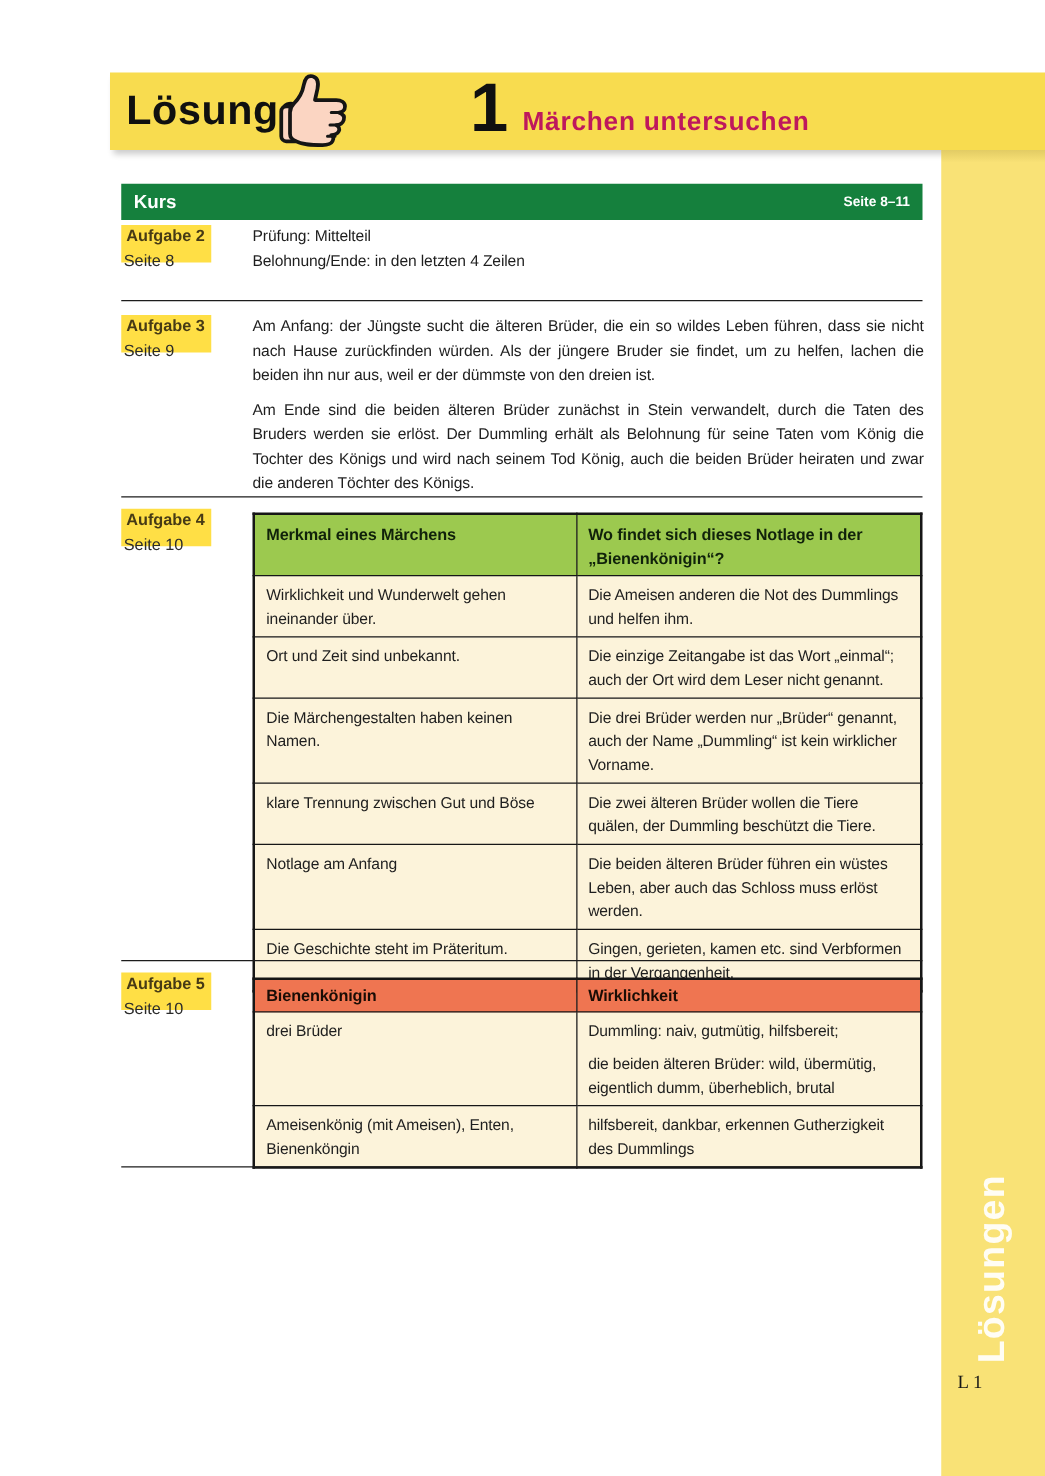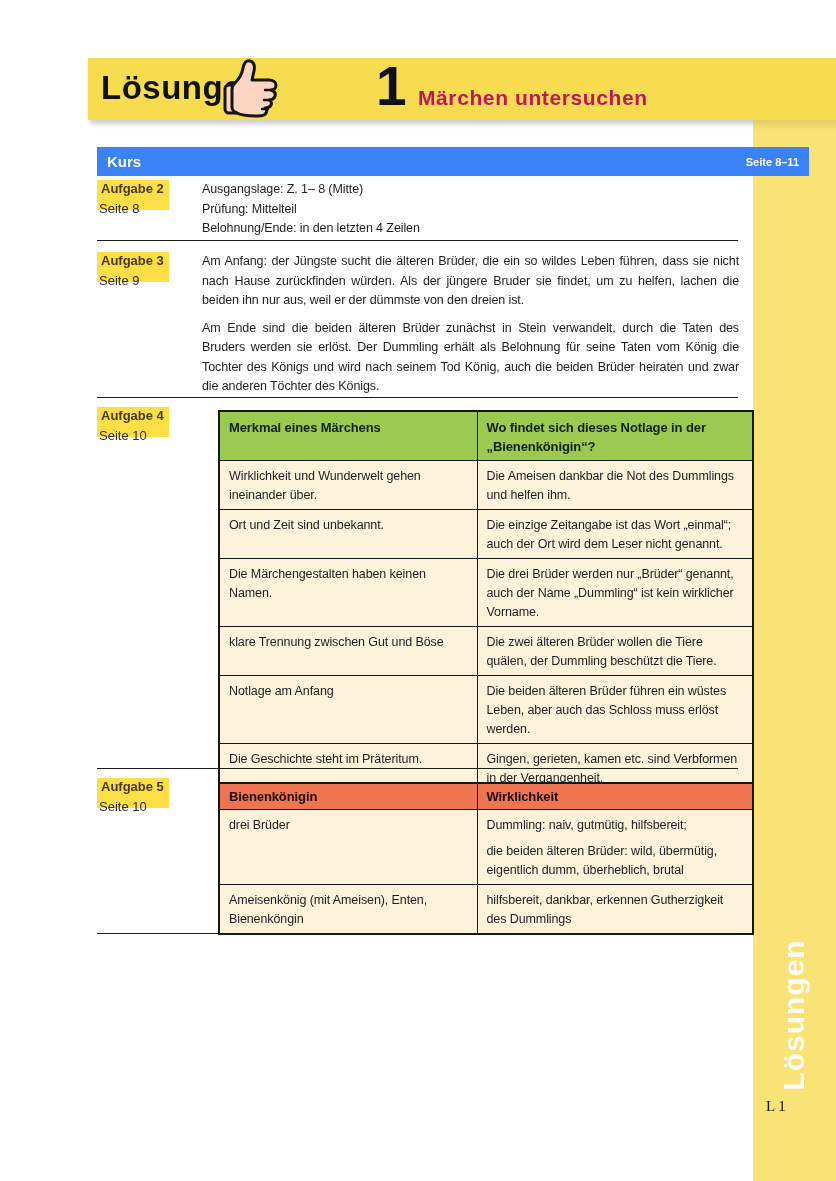--- a/index.html
+++ b/index.html
@@ -17,40 +17,40 @@
   
   .sidebar{position:absolute;left:753px;top:120px;width:83px;height:1061px;background:#f9e276;}
   .sidebar::before{content:"";position:absolute;left:0;top:0;right:0;height:10px;
         background:linear-gradient(to bottom,rgba(120,100,20,.18),rgba(120,100,20,0));}
   .vlabel{position:absolute;top:895px;left:41px;transform:translate(-50%,-50%) rotate(-90deg);
         font-size:30px;font-weight:bold;color:rgba(255,255,255,.92);white-space:nowrap;letter-spacing:1px;}
   .pagenum{position:absolute;left:13px;top:978px;font-family:"Liberation Serif","DejaVu Serif",serif;
         font-size:15px;color:#161616;}
 
   
-  .kursbar{position:absolute;left:97px;top:147px;width:712px;height:29px;background:#3b82f6;color:#ffffff;
+  .kursbar{position:absolute;left:97px;top:147px;width:641px;height:29px;background:#15803d;color:#ffffff;
         display:flex;align-items:center;justify-content:space-between;padding:0 10px;box-sizing:border-box;}
   .kurs-title{font-size:15px;font-weight:bold;}
   .kurs-pages{font-size:11px;font-weight:bold;}
 
   
   .task-label{position:absolute;left:97px;background:#ffdf45;color:#463a15;font-weight:bold;
         font-size:13px;padding:1px 5px 14px 4px;}
   .task-page{position:absolute;left:99px;font-size:13px;color:#2b2b2b;}
 
   .body-text{font-size:12.5px;line-height:19.5px;letter-spacing:-0.1px;}
   .t2-lines{position:absolute;left:202px;top:180px;}
   .t2-lines span{display:block;}
   .t3-paras{position:absolute;left:202px;top:252px;width:537px;text-align:justify;}
   .t3-paras p{margin:0 0 8px 0;}
 
   .rule{position:absolute;left:97px;width:641px;height:0;border-top:1.5px solid #1c1c1c;}
 
   
-  .dtable{position:absolute;left:218px;width:536px;border-collapse:collapse;border:2px solid #161616;}
+  .dtable{position:absolute;left:202px;width:536px;border-collapse:collapse;border:2px solid #161616;}
   .dtable th,.dtable td{border:1.4px solid #161616;vertical-align:top;text-align:left;
         padding:6px 9px 4px 9px;font-size:12.5px;line-height:19px;letter-spacing:-0.1px;}
   .dtable th{font-weight:bold;font-size:13px;color:#10220a;}
   .dtable td{background:#fcf3da;}
   .green th{background:#9cc94f;}
   .orange th{background:#ef7551;color:#1a0c05;padding-top:3px;padding-bottom:3px;}
   .col1{width:258px;}
   .cell-para{margin:0 0 7px 0;}
   .cell-para:last-child{margin-bottom:0;}
   .h45{height:45px;} .h60{height:60px;} .h43{height:43px;padding-left:19px;} .h72{height:72px;} .h40{height:40px;}
@@ -82,21 +82,20 @@
   </div>
 
   <div class="kursbar">
     <span class="kurs-title">Kurs</span>
     <span class="kurs-pages">Seite 8–11</span>
   </div>
 
   <div class="task-label" style="top:180px;">Aufgabe 2</div>
   <div class="task-page" style="top:201px;">Seite 8</div>
   <div class="t2-lines body-text">
-    <span>Ausgangslage: Z. 1– 8 (Mitte)</span>
     <span>Prüfung: Mittelteil</span>
     <span>Belohnung/Ende: in den letzten 4 Zeilen</span>
   </div>
   <div class="rule" style="top:240px;"></div>
 
   <div class="task-label" style="top:252px;">Aufgabe 3</div>
   <div class="task-page" style="top:273px;">Seite 9</div>
   <div class="t3-paras body-text">
     <p>Am Anfang: der Jüngste sucht die älteren Brüder, die ein so wildes Leben führen, dass sie nicht nach Hause zurückfinden würden. Als der jüngere Bruder sie findet, um zu helfen, lachen die beiden ihn nur aus, weil er der dümmste von den dreien ist.</p>
     <p>Am Ende sind die beiden älteren Brüder zunächst in Stein verwandelt, durch die Taten des Bruders werden sie erlöst. Der Dummling erhält als Belohnung für seine Taten vom König die Tochter des Königs und wird nach seinem Tod König, auch die beiden Brüder heiraten und zwar die anderen Töchter des Königs.</p>
@@ -110,21 +109,21 @@
         <col class="col1">
         <col>
       </colgroup>
     <tbody>
         <tr>
       <th>Merkmal eines Märchens</th>
       <th>Wo findet sich dieses Notlage in der „Bienenkönigin“?</th>
     </tr>
     <tr class="h45">
       <td>Wirklichkeit und Wunderwelt gehen ineinander über.</td>
-      <td>Die Ameisen dankbar die Not des Dummlings und helfen ihm.</td>
+      <td>Die Ameisen anderen die Not des Dummlings und helfen ihm.</td>
     </tr>
     <tr class="h45">
       <td>Ort und Zeit sind unbekannt.</td>
       <td>Die einzige Zeitangabe ist das Wort „einmal“; auch der Ort wird dem Leser nicht genannt.</td>
     </tr>
     <tr class="h60">
       <td>Die Märchengestalten haben keinen Namen.</td>
       <td>Die drei Brüder werden nur „Brüder“ genannt, auch der Name „Dummling“ ist kein wirklicher Vorname.</td>
     </tr>
     <tr class="h45">

